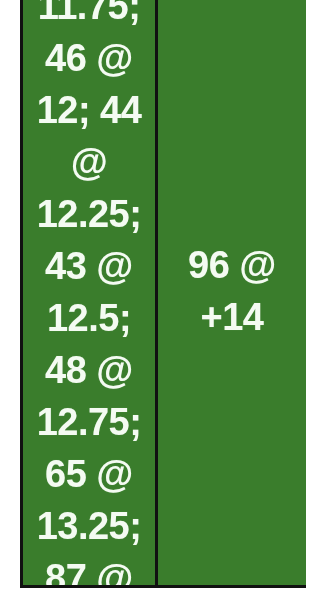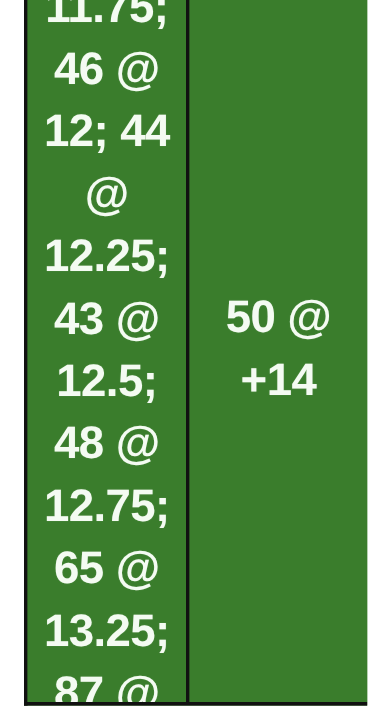--- a/index.html
+++ b/index.html
@@ -82,18 +82,18 @@
 
 <div id="screen">
 
   <div id="table-block">
 
     <div class="cell" id="cell-readings">
       <span class="cell-text">51 @ 11.75; 46 @ 12; 44 @ 12.25; 43 @ 12.5; 48 @ 12.75; 65 @ 13.25; 87 @ 13.75</span>
     </div>
 
     <div class="cell" id="cell-total">
-      <span class="cell-text">50 @ +14</span>
+      <span class="cell-text">96 @ +14</span>
     </div>
 
   </div>
 
 </div>
 
 </body></html>

